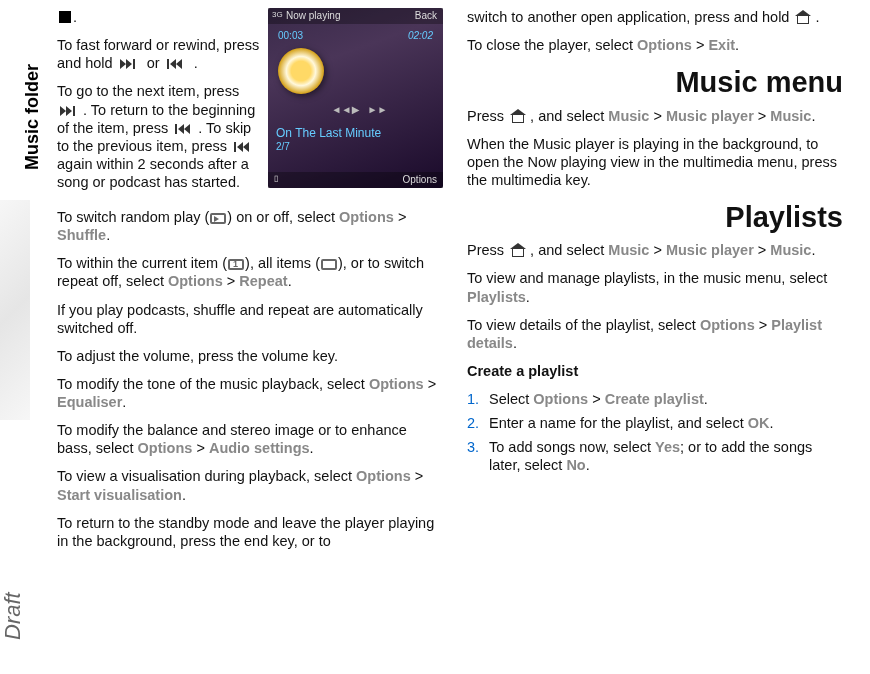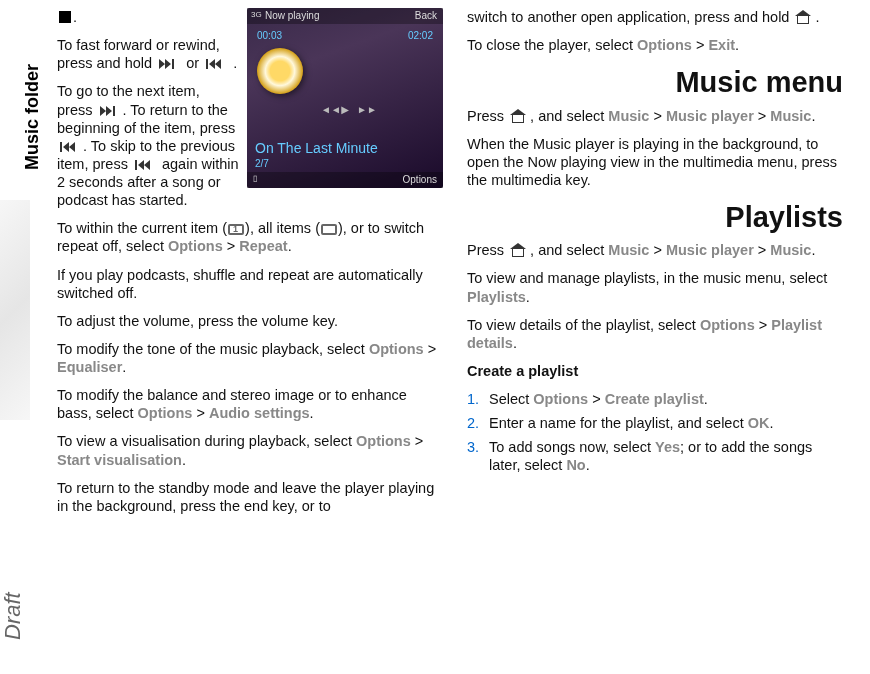--- a/index.html
+++ b/index.html
@@ -24,34 +24,34 @@
   .icon-random::after { content: ""; position: absolute; left: 2px; top: 1px; width: 0; height: 0; border-left: 5px solid #666; border-top: 3px solid transparent; border-bottom: 3px solid transparent; }
   .icon-repeat { display: inline-block; border: 2px solid #666; border-radius: 2px; width: 16px; height: 11px; position: relative; vertical-align: -2px; margin: 0 1px; }
   .icon-repeat::after { content: "1"; position: absolute; left: 3px; top: -2px; font-size: 9px; color: #666; font-weight: bold; }
   .icon-repeat-all { display: inline-block; border: 2px solid #666; border-radius: 2px; width: 16px; height: 11px; position: relative; vertical-align: -2px; margin: 0 1px; }
   .icon-home { display: inline-block; width: 14px; height: 14px; position: relative; vertical-align: -2px; margin: 0 2px; }
   .icon-home::before { content:""; position:absolute; left:2px; top:5px; width:10px; height:8px; border:1.5px solid #333; border-top:none;}
   .icon-home::after { content:""; position:absolute; left:0; top:0; width:0; height:0; border-left:8px solid transparent; border-right:8px solid transparent; border-bottom:6px solid #333;}
   ol { padding-left: 0; list-style: none; }
   ol li { margin-bottom: 6px; padding-left: 22px; position: relative; }
   ol li .num { position: absolute; left: 0; color: #0066cc; }
-  .phone-screen { float: right; width: 196px; height: 180px; background: linear-gradient(160deg,#3a2a4a 0%,#4a3558 30%,#1a0a2a 100%); position: relative; margin: 0 0 6px 8px; color: #ddd; font-size: 10px; border-radius: 2px; }
+  .phone-screen { float: right; width: 175px; height: 180px; background: linear-gradient(160deg,#3a2a4a 0%,#4a3558 30%,#1a0a2a 100%); position: relative; margin: 0 0 6px 8px; color: #ddd; font-size: 10px; border-radius: 2px; }
   .phone-top { position: absolute; top: 0; left: 0; right: 0; height: 16px; background: rgba(0,0,0,0.3); padding: 2px 6px; font-size: 10px; }
   .phone-top .np { position: absolute; left: 18px; top: 2px; }
   .phone-top .back { position: absolute; right: 6px; top: 2px; }
   .phone-top .sig { position: absolute; left: 4px; top: 2px; font-size: 8px; }
   .phone-times { position: absolute; top: 22px; left: 0; right: 0; padding: 0 10px; }
   .phone-times .t1 { float: left; color: #6cf; }
-  .phone-times .t2 { float: right; color: #6cf; }
+  .phone-times .t2 { float: right; color: #6cf; font-style: italic; }
   .phone-album { position: absolute; top: 40px; left: 10px; width: 46px; height: 46px; background: radial-gradient(circle at 50% 50%, #ffd966 30%, #fff8dc 45%, #d4a017 70%, #8b6914 100%); border-radius: 50%; box-shadow: 2px 2px 6px rgba(0,0,0,0.5); }
   .phone-controls { position: absolute; top: 96px; left: 0; right: 0; text-align: center; display:flex; justify-content:center; gap:6px; }
   .phone-controls .ctrl { display:inline-block; width:12px; height:12px; color:#bbb; font-size:10px;}
   .phone-title { position: absolute; top: 118px; left: 8px; right: 8px; }
   .phone-title .song { color: #fff; font-size: 15px; font-weight: 500; display: block; }
-  .phone-title .album { color: #6cf; font-size: 14px; display: block; margin-top: 14px; }
+  .phone-title .album { color: #6cf; font-size: 12px; display: block; margin-top: 0; }
   .phone-title .track { color: #6cf; font-size: 10px; display: block; }
   .phone-bottom { position: absolute; bottom: 0; left: 0; right: 0; height: 16px; background: rgba(0,0,0,0.3); padding: 2px 6px; }
   .phone-bottom .opt { position: absolute; right: 6px; top: 2px; }
   .phone-bottom .batt { position: absolute; left: 6px; top: 2px; font-size: 8px;}
   .first-para { min-height: 200px; }
 </style>
 </head>
 <body>
 
 <div class="left-edge"></div>
@@ -115,20 +115,23 @@
               <path d="M16 1 L10 6 L16 11 Z M10 1 L4 6 L10 11 Z" fill="#333"></path>
             </svg></span><span>. To skip to the previous item, press </span>
         <span class="icon-rw"><svg width="22" height="12">
               <rect x="1" y="1" width="2" height="10" fill="#333"></rect>
               <path d="M16 1 L10 6 L16 11 Z M10 1 L4 6 L10 11 Z" fill="#333"></path>
             </svg></span>
         <span> again within 2 seconds after a song or podcast has started.</span>
       </p>
     </div>
 
+    <p>
+      <span>To switch random play (</span><span class="icon-random"></span><span>) on or off, select </span><span class="gray-bold">Options</span><span> &gt; </span><span class="gray-bold">Shuffle</span><span>.</span>
+    </p>
 
     <p>
       <span>To within the current item (</span><span class="icon-repeat"></span><span>), all items (</span><span class="icon-repeat-all"></span><span>), or to switch repeat off, select </span><span class="gray-bold">Options</span><span> &gt; </span><span class="gray-bold">Repeat</span><span>.</span>
     </p>
 
     <p>If you play podcasts, shuffle and repeat are automatically switched off.</p>
     <p>To adjust the volume, press the volume key.</p>
 
     <p>
       <span>To modify the tone of the music playback, select </span><span class="gray-bold">Options</span><span> &gt; </span><span class="gray-bold">Equaliser</span><span>.</span>

